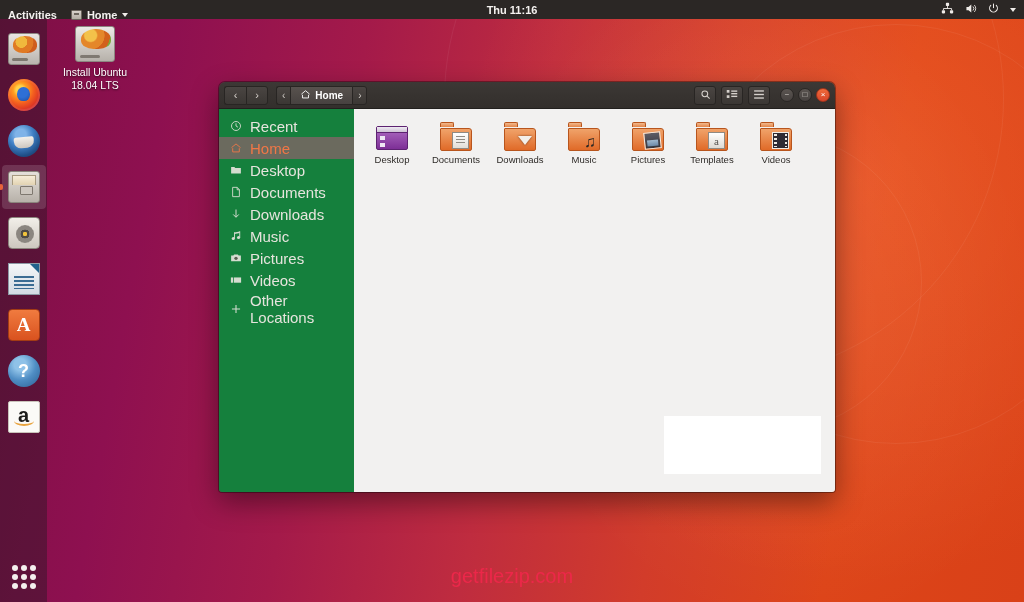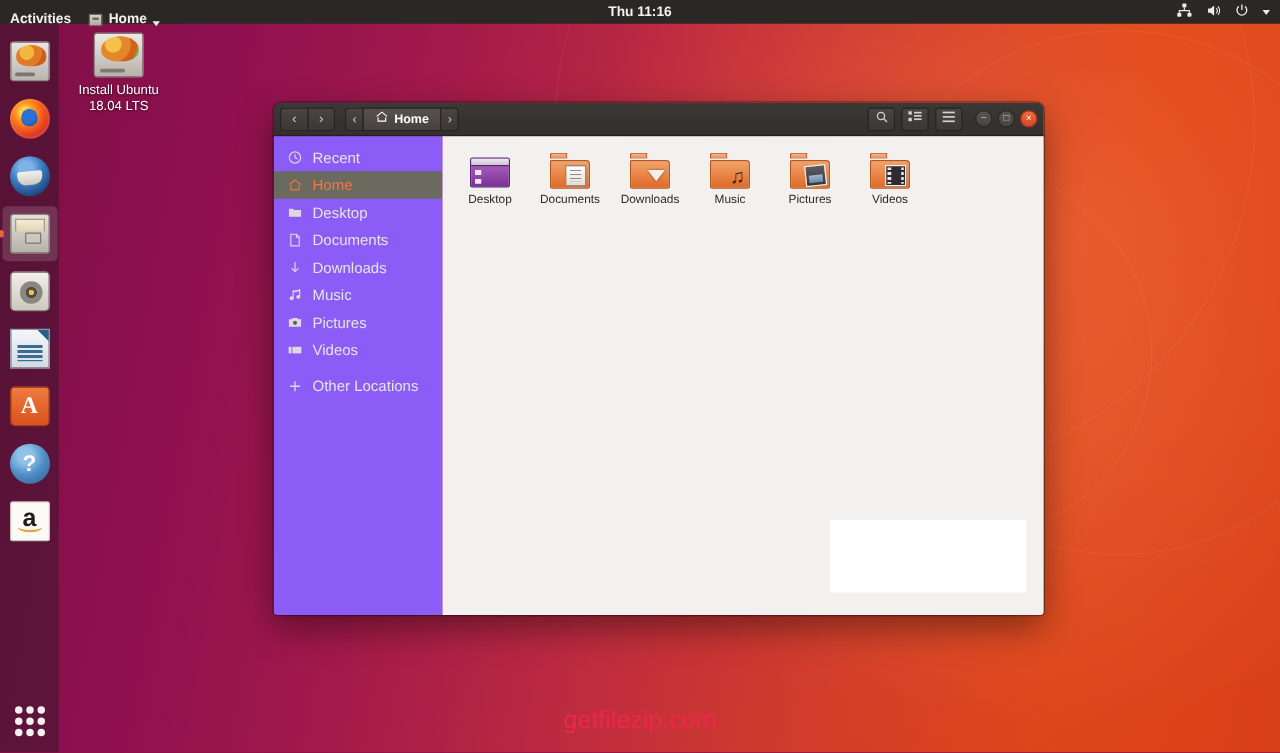--- a/index.html
+++ b/index.html
@@ -44,21 +44,21 @@
   
   #topbar{
     position:absolute; top:0; left:0; right:0; height:19px;
     background:#2b2725;
     display:flex; align-items:center;
     color:#f4f1ef; font-size:11px; font-weight:bold;
     padding:0 8px;
     z-index:40;
   }
   #topbar .tb-left{ display:flex; align-items:center; gap:14px; }
-  #topbar .tb-item{ display:flex; align-items:flex-end; gap:5px; cursor:default;margin-top:11px; }
+  #topbar .tb-item{ display:flex; align-items:center; gap:5px; cursor:default;margin-top:11px; }
   #topbar .clock{
     position:absolute; left:0; right:0; text-align:center;
     font-size:11px; font-weight:bold; pointer-events:none;
   }
   #topbar .tb-right{
     margin-left:auto; display:flex; align-items:center; gap:10px;
     z-index:2;
   }
   .mini-files-icon{
     width:11px; height:10px; border-radius:1px;
@@ -284,23 +284,23 @@
     display:flex; align-items:center; justify-content:center;
     background:linear-gradient(#5b5551,#474240);
     border:1px solid #2a2725;
     color:#cfc9c4; font-size:8px; line-height:1;
   }
   .wbtn.close{ background:linear-gradient(#ef6a3a,#d8452a); border-color:#a3341c; color:#fff; }
 
   #wbody{ flex:1; display:flex; min-height:0; }
   #sidebar{
     width:135px; flex:0 0 135px;
-    background:#8b5cf6;
+    background:#15803d;
     padding-top:6px;
-    font-size:12px;
+    font-size:15px;
     overflow:hidden;
   }
   .side-item{
     height:22px; display:flex; align-items:center; gap:8px;
     padding:0 6px 0 10px; color:#e6e4dd;
   }
   .side-item.selected{ background:#6b6a5e; color:#f07747; }
   .side-item .si-ico{
     width:13px; height:13px; flex:0 0 13px;
     display:flex; align-items:center; justify-content:center;
@@ -723,20 +723,29 @@
           <div class="fi-ico">
             <div class="folder-tab"></div>
               <div class="folder">
                 <div class="emb emb-pic"></div>
               </div>
           </div>
           <div class="fi-label">Pictures</div>
         </div>
 
 
+        <div class="file-item">
+          <div class="fi-ico">
+            <div class="folder-tab"></div>
+              <div class="folder">
+                <div class="emb emb-tpl"></div>
+              </div>
+          </div>
+          <div class="fi-label">Templates</div>
+        </div>
 
         <div class="file-item">
           <div class="fi-ico">
             <div class="folder-tab"></div>
               <div class="folder">
                 <div class="emb emb-film"></div>
               </div>
           </div>
           <div class="fi-label">Videos</div>
         </div>

